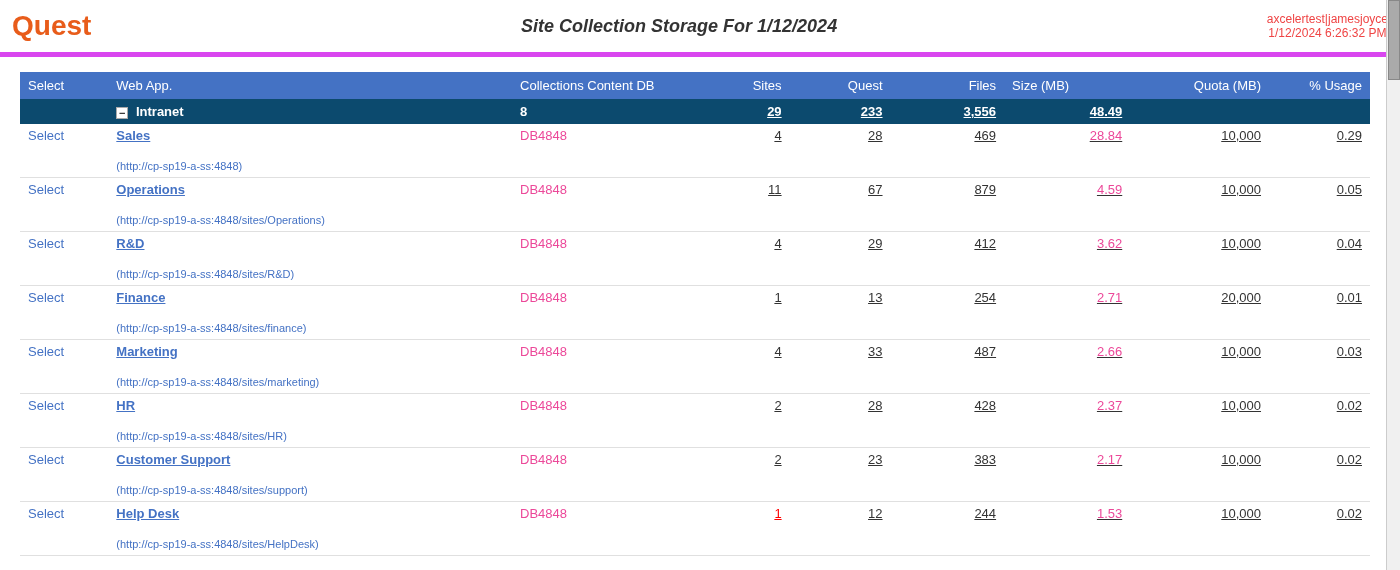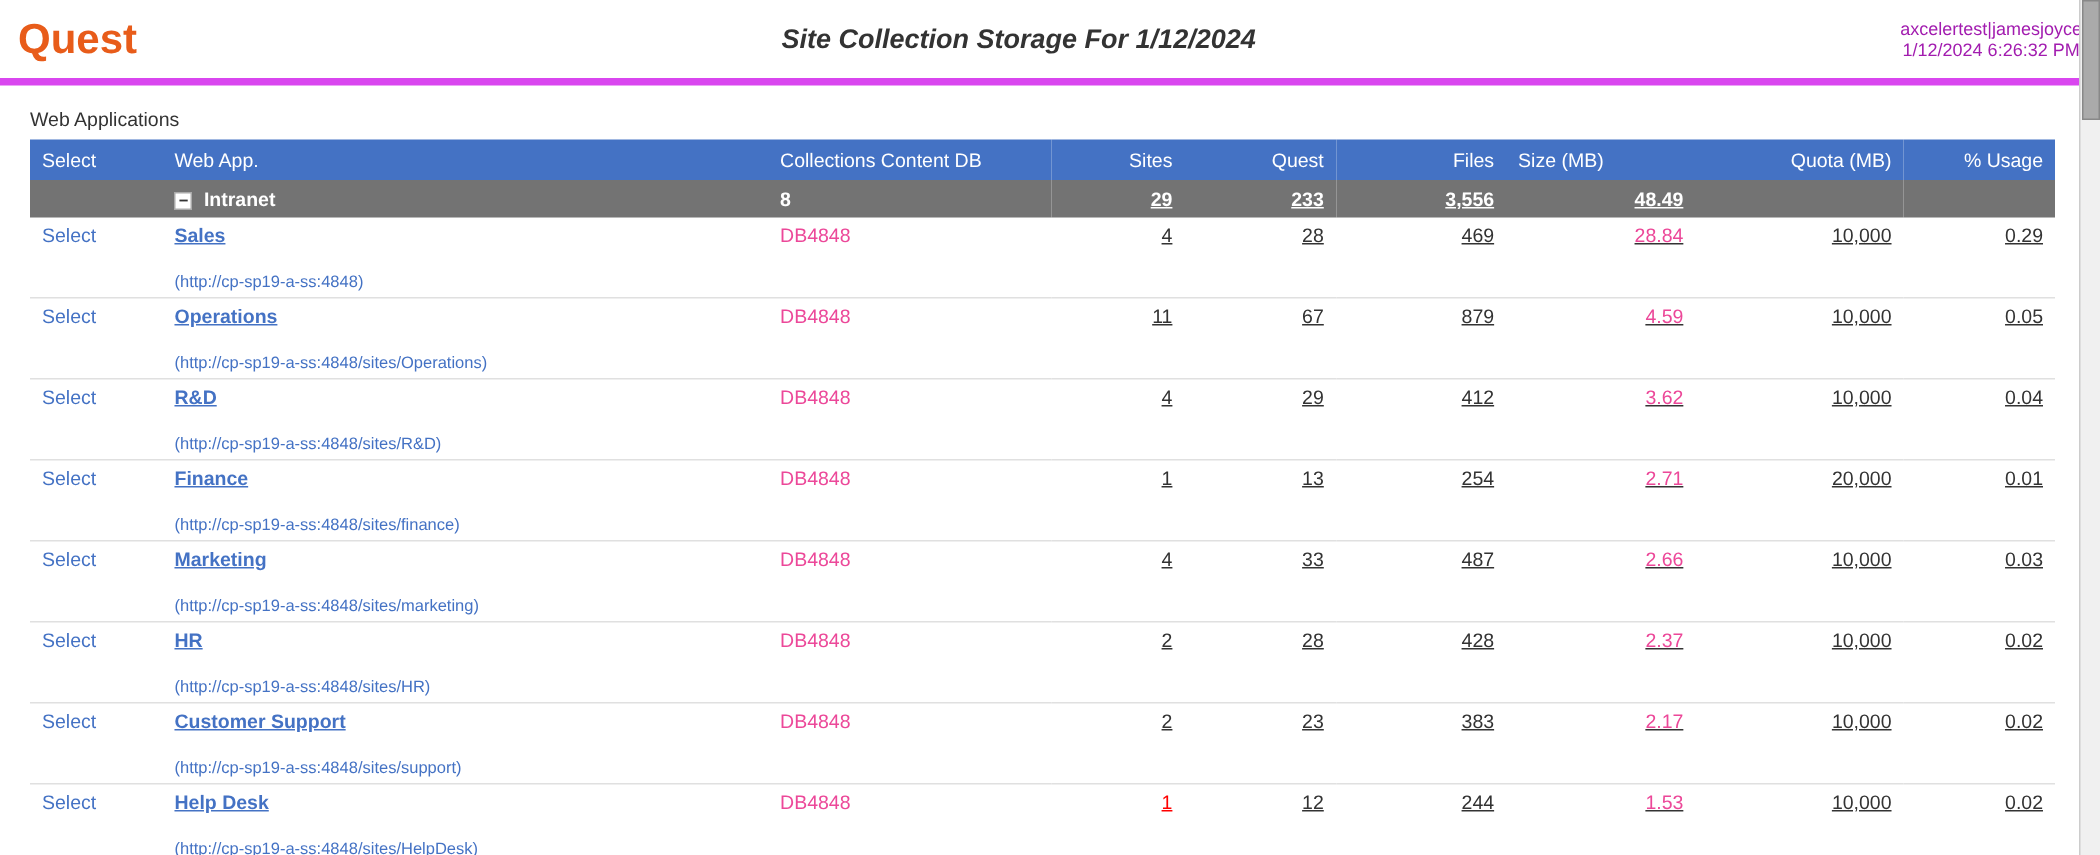--- a/index.html
+++ b/index.html
@@ -2,37 +2,37 @@
 <html><head>
   <meta charset="utf-8">
   <style>
     * { box-sizing: border-box; margin: 0; padding: 0; }
     body { font-family: Arial, sans-serif; font-size: 13px; background: #fff; color: #333; width: 1400px; min-height: 570px; overflow-x: hidden; }
 
     
     .header { display: flex; align-items: center; justify-content: space-between; padding: 10px 12px; border-bottom: 5px solid #d946ef; }
     .logo { color: #e85c1a; font-size: 28px; font-weight: bold; font-family: Arial, sans-serif; }
     .header-title { font-size: 18px; font-weight: bold; color: #333; text-align: center; flex: 1; font-style: italic; }
-    .header-user { text-align: center; font-size: 12px; color: #a21caf; }
+    .header-user { text-align: center; font-size: 12px; color: #ef4444; }
 
     
     .scrollbar { position: absolute; right: 0; top: 0; width: 14px; height: 570px; background: #f0f0f0; border-left: 1px solid #ccc; }
     .scrollbar-thumb { position: absolute; top: 0; width: 12px; height: 80px; background: #aaa; border: 1px solid #888; left: 1px; }
 
     
     .main { padding: 15px 20px; padding-right: 30px; }
     .section-label { font-size: 13px; color: #333; margin-bottom: 6px; }
 
     
     .data-table { width: 100%; border-collapse: collapse; }
     .data-table thead tr { background: #4472c4; color: #fff; }
     .data-table thead th { padding: 6px 8px; text-align: left; font-weight: normal; font-size: 13px; border: none; }
 
     
-    .intranet-row td { background: #737373; color: #fff; padding: 5px 8px; font-weight: bold; }
+    .intranet-row td { background: #0c4a6e; color: #fff; padding: 5px 8px; font-weight: bold; }
     .intranet-row td.num { text-align: right; }
 
     
     .data-table tbody tr.data-row td { padding: 4px 8px; vertical-align: top; border-bottom: 1px solid #e0e0e0; }
 
     
     a { color: #ec4899; text-decoration: none; }
 
     
     .select-link { color: #4472c4; text-decoration: none; font-size: 13px; }
@@ -53,21 +53,20 @@
   <div class="header">
     <div class="logo">Quest</div>
     <div class="header-title">Site Collection Storage For 1/12/2024</div>
     <div class="header-user">
       <div>axcelertest|jamesjoyce</div>
       <div>1/12/2024 6:26:32 PM</div>
     </div>
   </div>
 
   <div class="main">
-    <div class="section-label">Web Applications</div>
 
     <table class="data-table">
       <thead>
         <tr>
           <th style="width:70px;">Select</th>
           <th style="width:320px;">Web App.</th>
           <th style="width:150px;">Collections Content DB</th>
           <th style="width:70px; text-align:right;">Sites</th>
           <th style="width:80px; text-align:right;">Quest</th>
           <th style="width:90px; text-align:right;">Files</th>

